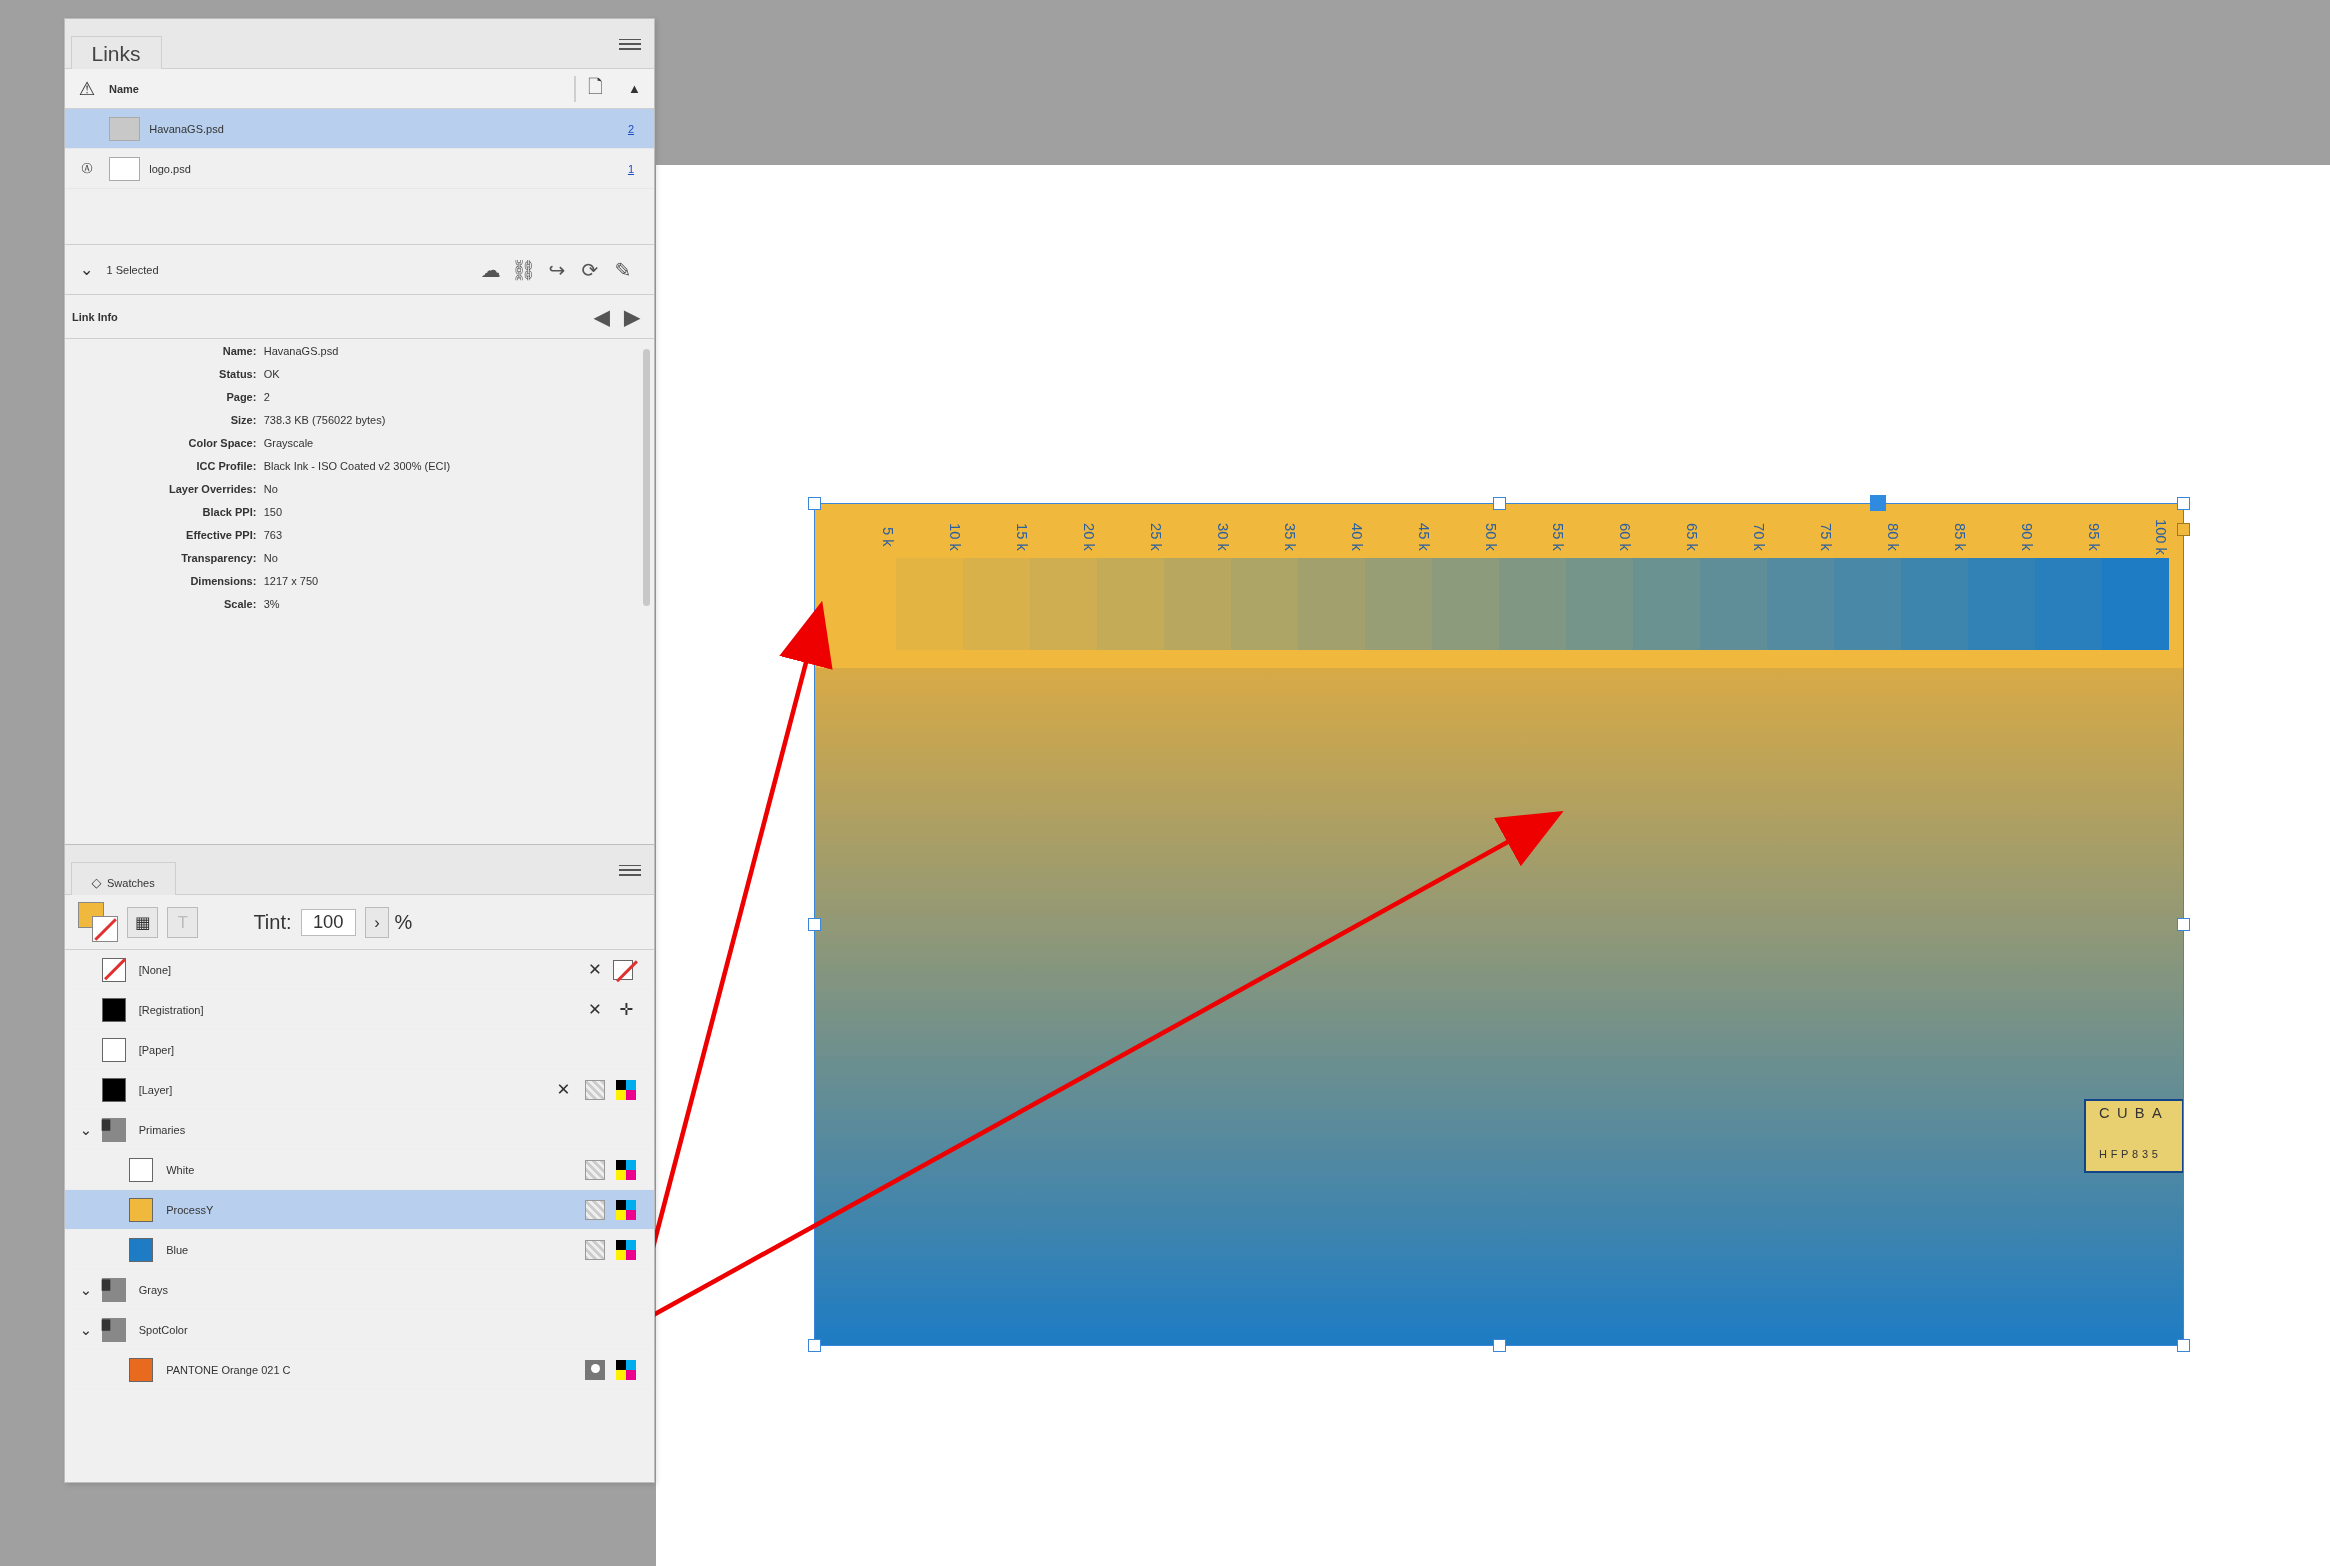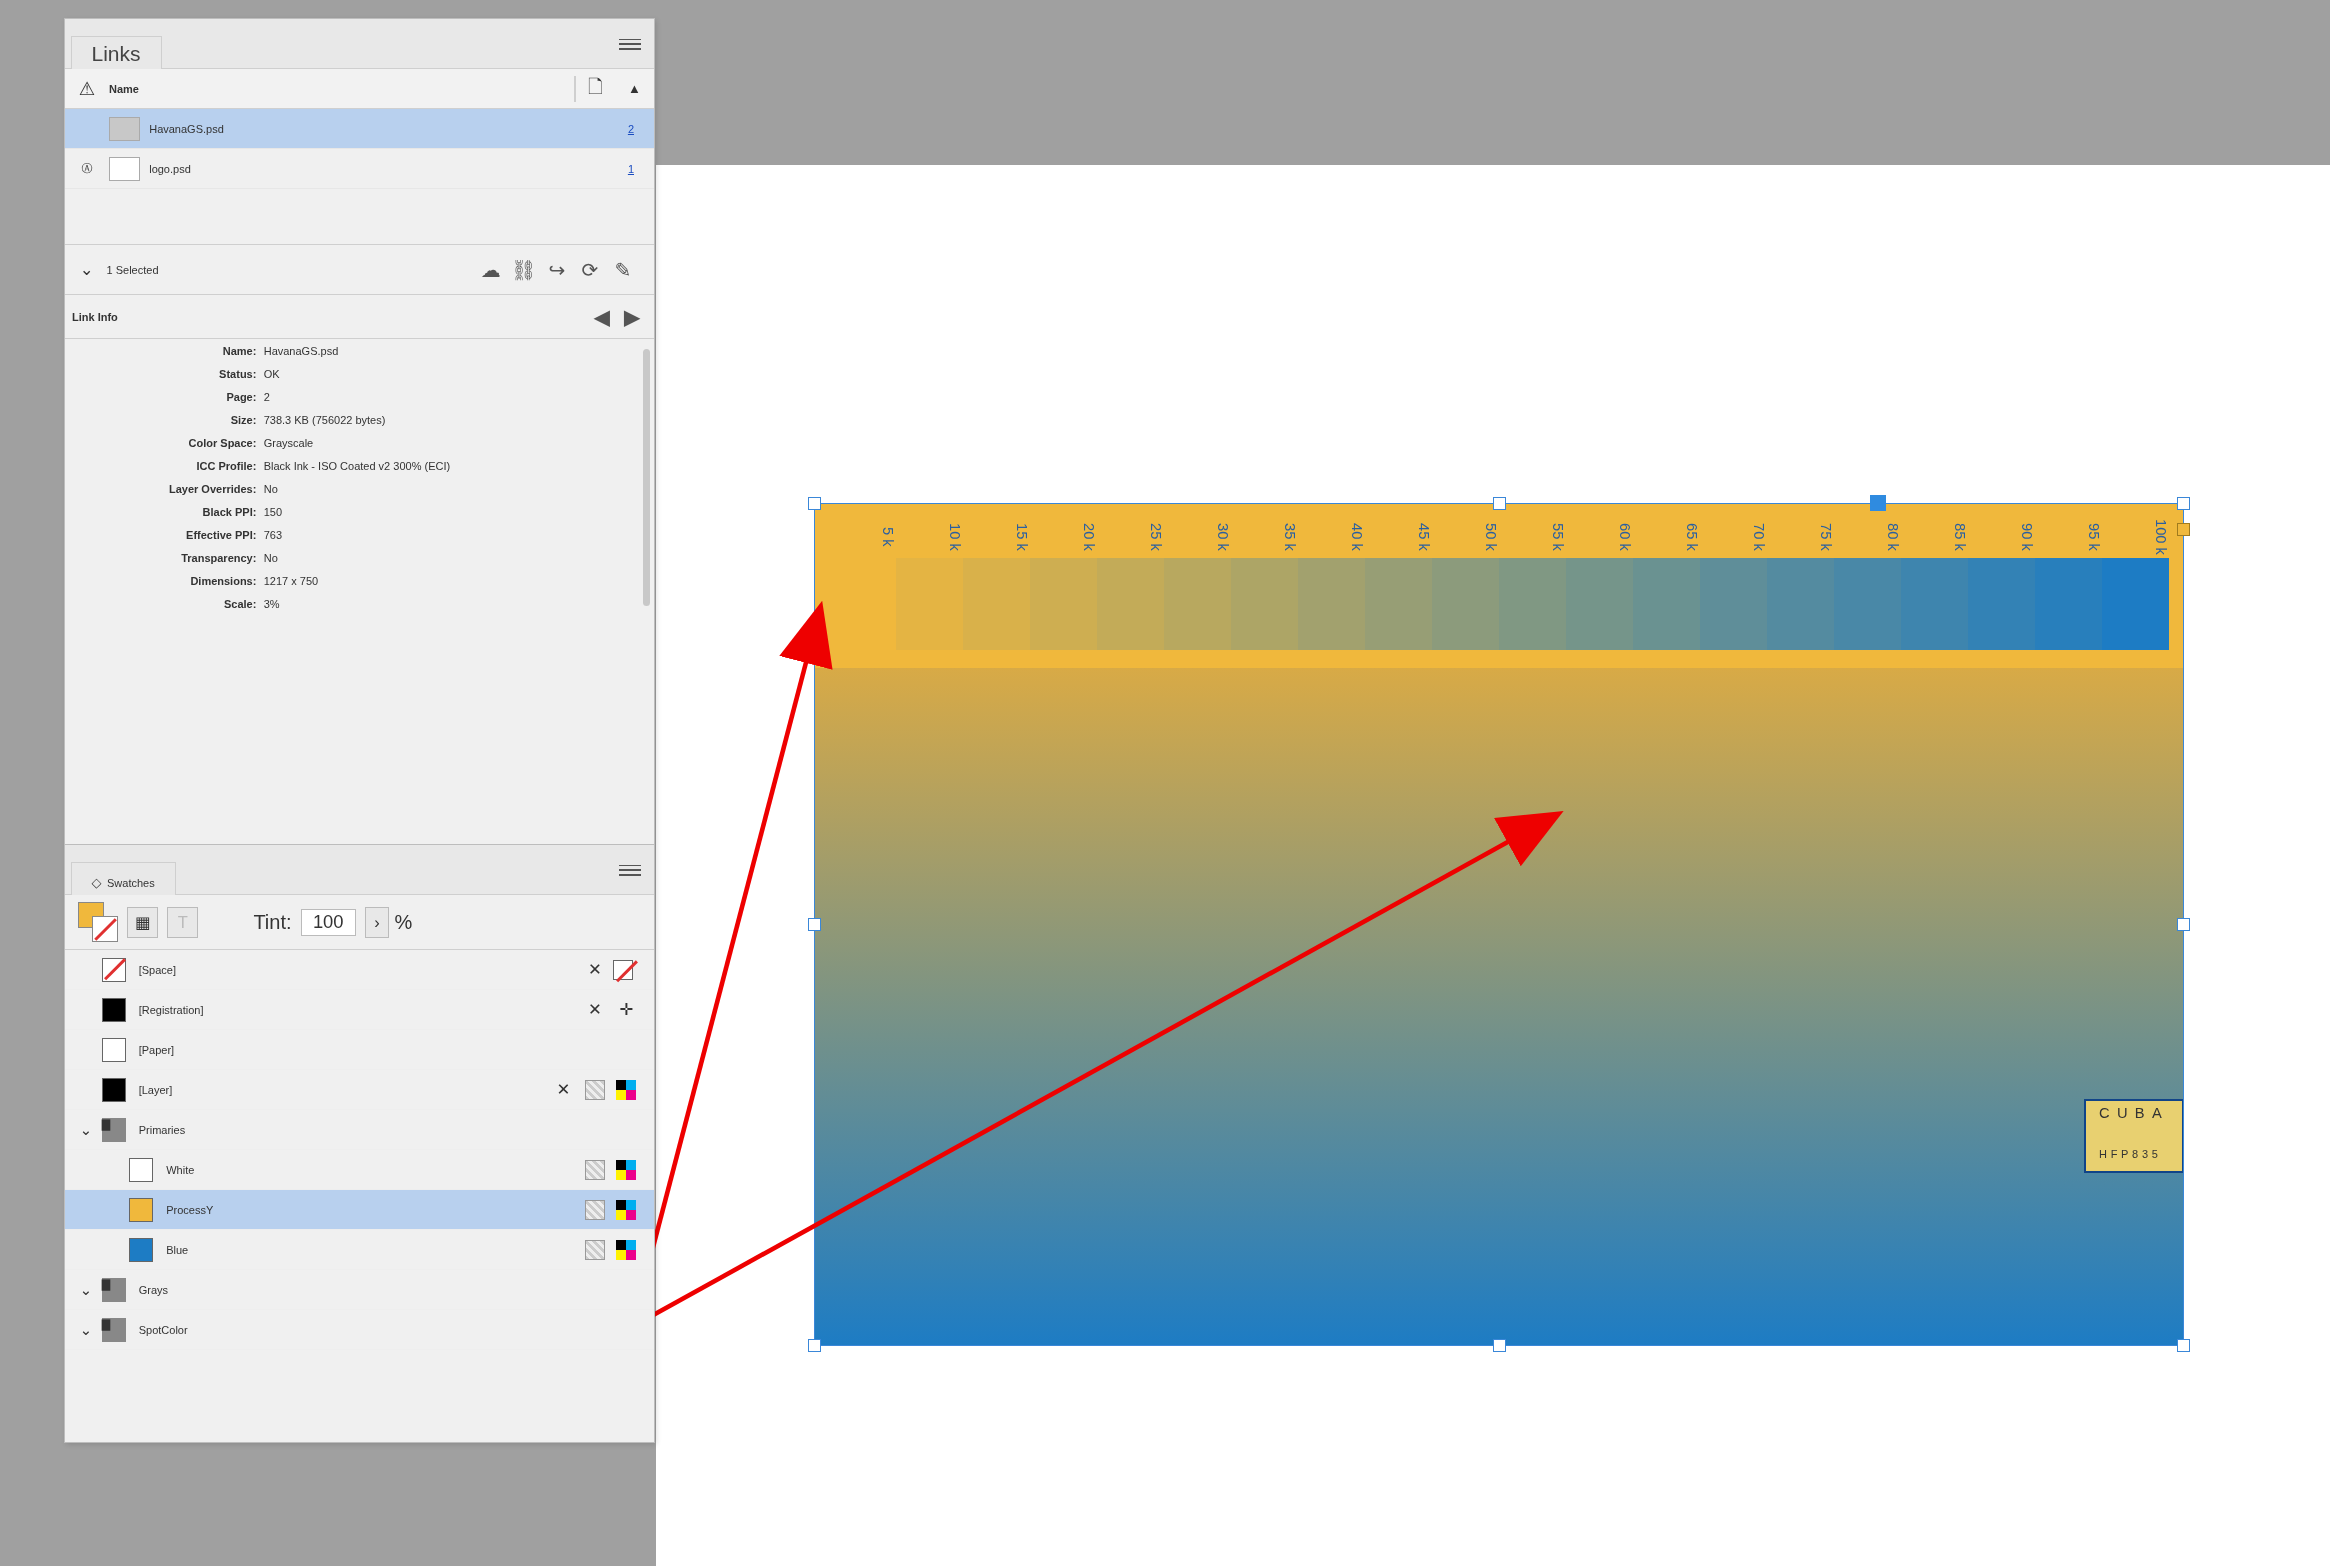--- a/index.html
+++ b/index.html
@@ -274,21 +274,21 @@
       <div class="sw-btn" style="color:#bbb">T</div>
       <span class="lbl">Tint:</span>
       <input value="100" style="">
       <div class="sw-btn" style="width:24px">›</div>
       <span style="margin-left:5.5px;font-size:20px">%</span>
     </div>
     <div id="swrows">
         <div class="sw-row">
           <span class="chev"></span>
           <span class="box none-box"></span>
-          <span class="txt">[Space]</span>
+          <span class="txt">[None]</span>
           <span class="ic">✕</span>
           <span class="ic"><span class="box none-box" style="width:20px;height:20px;display:inline-block"></span></span>
         </div>
         <div class="sw-row">
           <span class="chev"></span>
           <span class="box" style="background:#000"></span>
           <span class="txt">[Registration]</span>
           <span class="ic">✕</span>
           <span class="ic">✛</span>
         </div>
@@ -337,17 +337,25 @@
         <div class="sw-row">
           <span class="chev">⌄</span>
           <span class="box" style="background:#888;border:none">▇</span>
           <span class="txt">Grays</span>
         </div>
         <div class="sw-row">
           <span class="chev">⌄</span>
           <span class="box" style="background:#888;border:none">▇</span>
           <span class="txt">SpotColor</span>
         </div>
+        <div class="sw-row">
+          <span class="chev"></span>
+          <span style="width:27.5px"></span>
+          <span class="box" style="background:#e86a1f"></span>
+          <span class="txt">PANTONE Orange 021 C</span>
+          <span class="ic"><span class="spot" style="display:inline-block;width:20px;height:20px"></span></span>
+          <span class="ic"><span class="cmyk" style="display:inline-block;width:20px;height:20px"></span></span>
+        </div>
       </div>
     <div style="height:92px"></div>
   </div>
 </div>
 
 
 </body></html>

